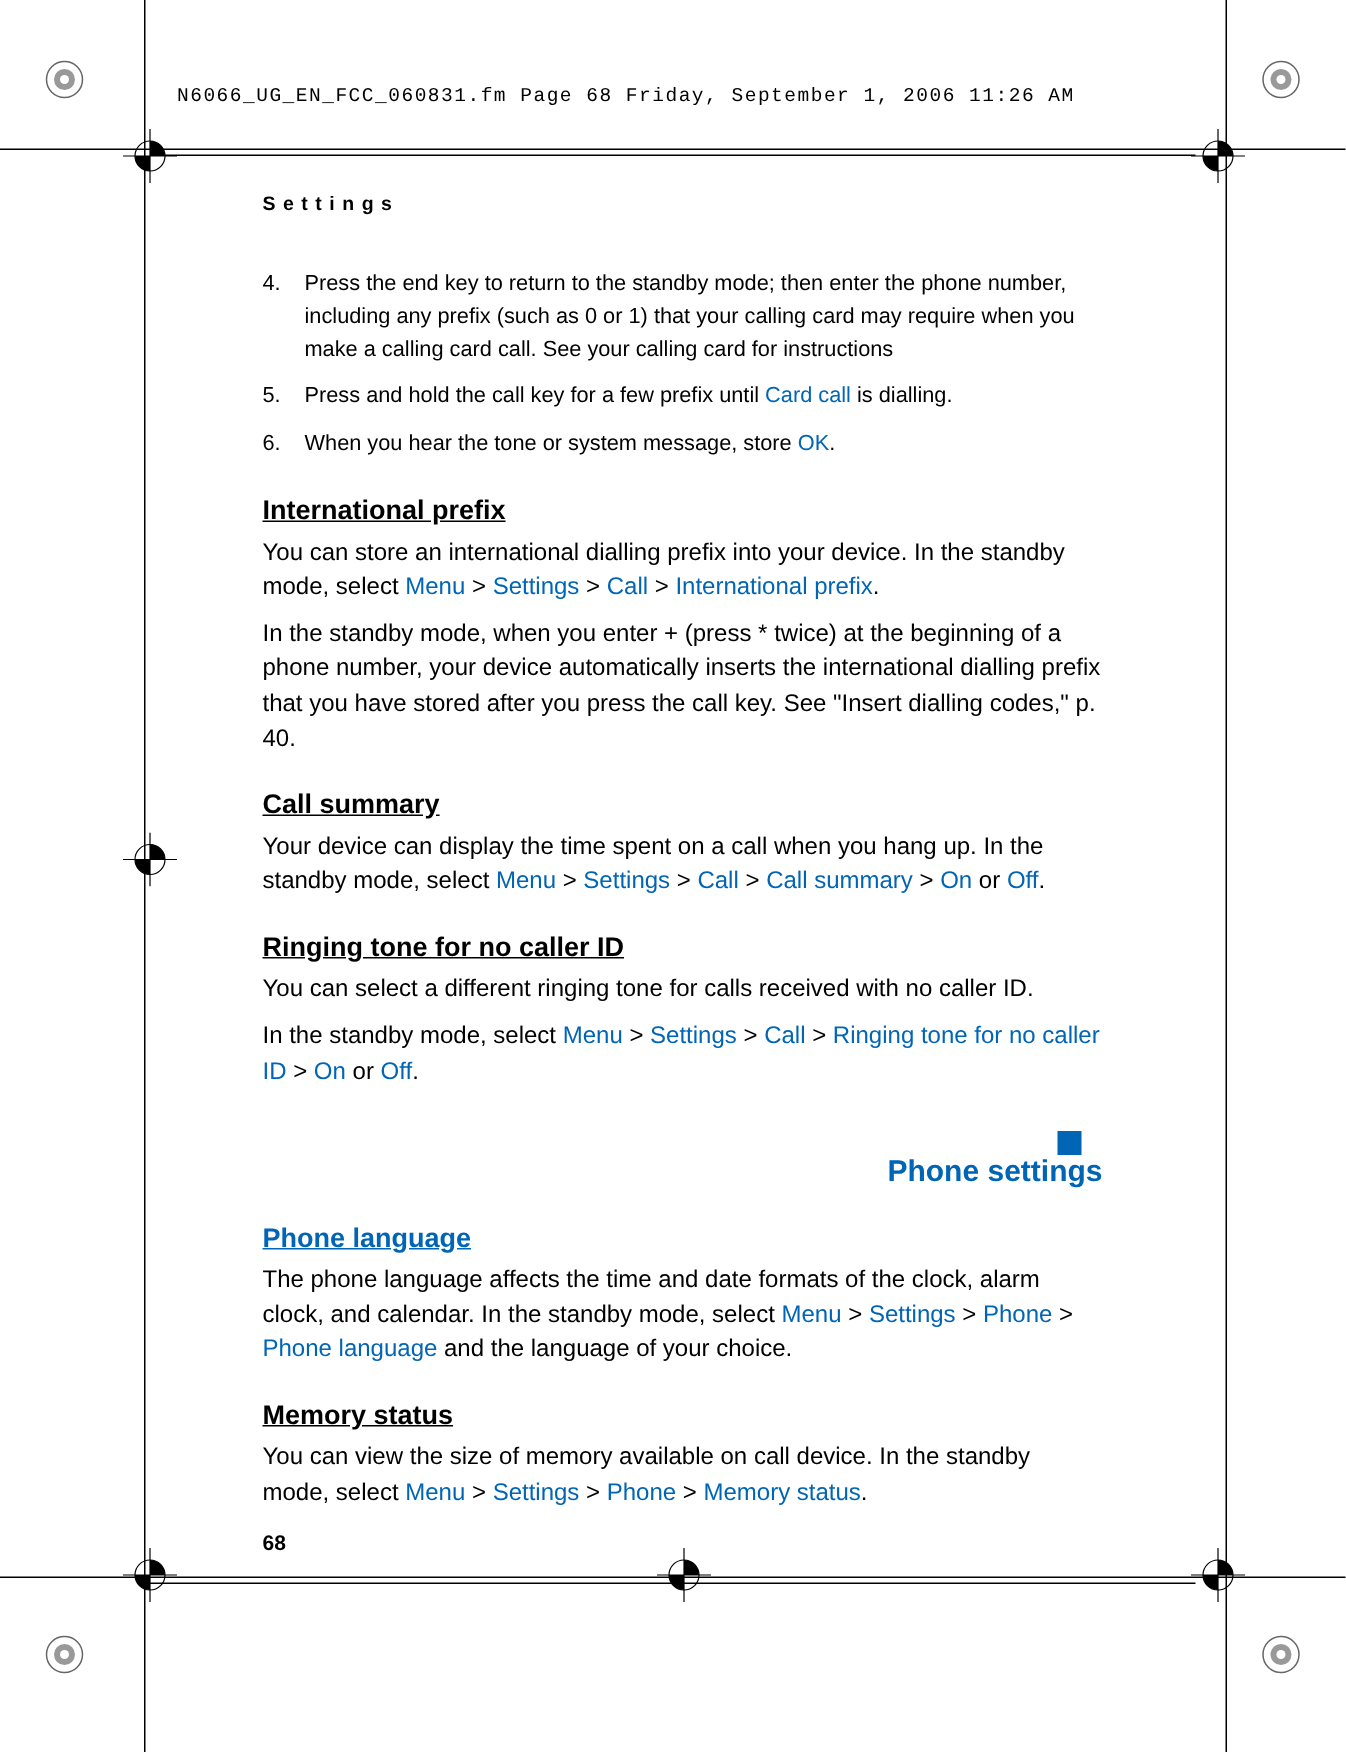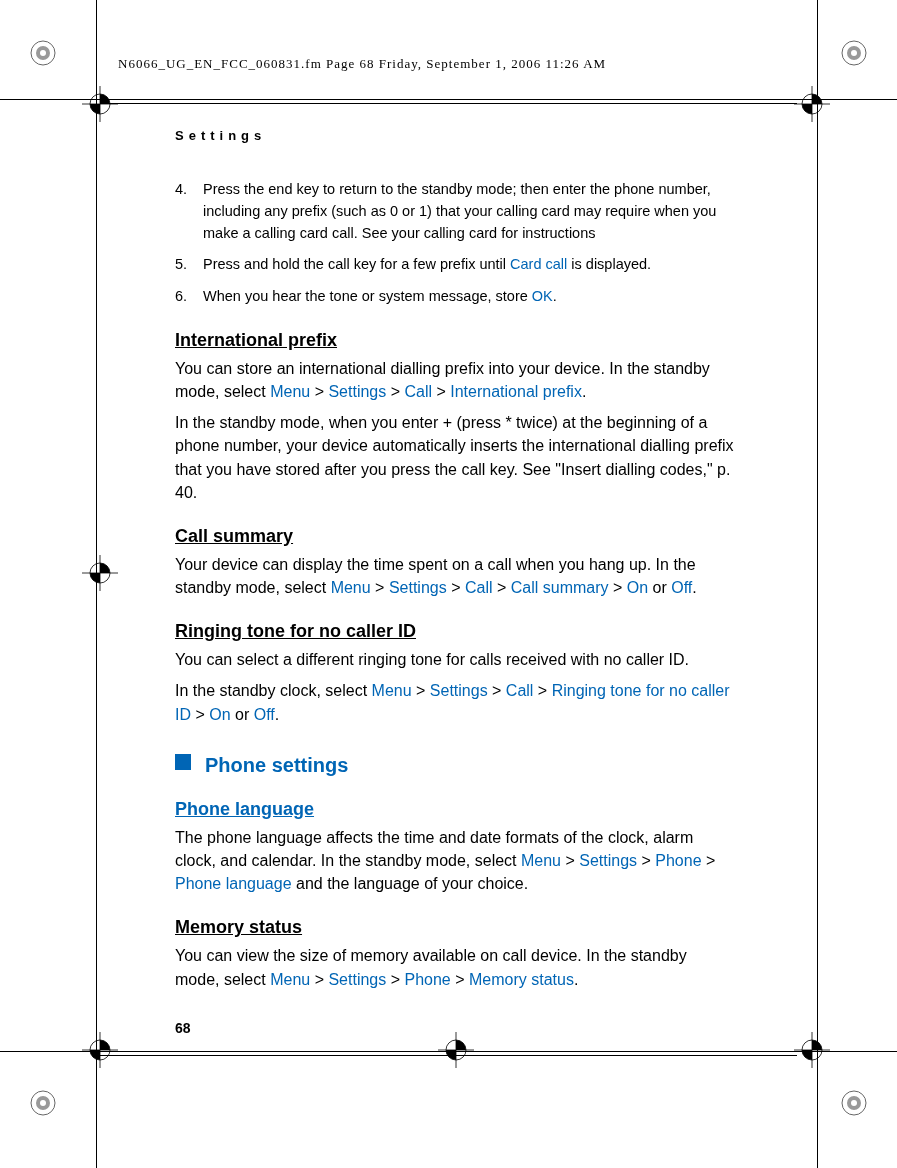--- a/index.html
+++ b/index.html
@@ -36,21 +36,21 @@
     .cross-tl { top: 86px; left: 82px; }
     .cross-tr { top: 86px; right: 67px; }
     .cross-bl { bottom: 100px; left: 82px; }
     .cross-br { bottom: 100px; right: 67px; }
     .cross-mid-left { top: 555px; left: 82px; }
     .cross-bottom-center { bottom: 100px; left: 438px; }
     .page-header {
       position: absolute;
       top: 56px;
       left: 118px;
-      font-family: Liberation Serif, serif;
+      font-family: Liberation Mono, monospace;
       font-size: 13px;
       letter-spacing: 1px;
     }
     .hr-top {
       position: absolute;
       top: 99px;
       left: 0;
       width: 897px;
       height: 1px;
       background: #000;
@@ -142,23 +142,24 @@
     .para {
       font-size: 16px;
       line-height: 1.45;
       margin-bottom: 8px;
     }
     .accent {
       color: #0065b5;
     }
     .section-title {
       display: flex;
-      align-items: flex-start;
+      align-items: flex-end;
       margin-top: 28px;
       margin-bottom: 4px;
+      flex-direction: column;
     }
     .section-square {
       width: 16px;
       height: 16px;
       background: #0065b5;
       margin-right: 14px;
     }
     .section-title-text {
       font-size: 20px;
       font-weight: bold;
@@ -271,38 +272,38 @@
 <div class="content">
   <div class="section-label">Settings</div>
 
   <ol class="step-list">
     <li class="step-item">
       <span class="step-num">4.</span>
       <span class="step-text"><span>Press the end key to return to the standby mode; then enter the phone number, including any prefix (such as 0 or 1) that your calling card may require when you make a calling card call. See your calling card for instructions</span><span class="accent"></span><span></span></span>
     </li>
     <li class="step-item">
       <span class="step-num">5.</span>
-      <span class="step-text"><span>Press and hold the call key for a few prefix until </span><span class="accent">Card call</span><span> is displayed.</span></span>
+      <span class="step-text"><span>Press and hold the call key for a few prefix until </span><span class="accent">Card call</span><span> is dialling.</span></span>
     </li>
     <li class="step-item">
       <span class="step-num">6.</span>
       <span class="step-text"><span>When you hear the tone or system message, store </span><span class="accent">OK</span><span>.</span></span>
     </li>
   </ol>
 
   <h3 class="subsection">International prefix</h3>
   <p class="para"><span>You can store an international dialling prefix into your device. In the standby mode, select </span><span class="accent">Menu</span><span> &gt; </span><span class="accent">Settings</span><span> &gt; </span><span class="accent">Call</span><span> &gt; </span><span class="accent">International prefix</span><span>.</span></p>
   <p class="para">In the standby mode, when you enter + (press * twice) at the beginning of a phone number, your device automatically inserts the international dialling prefix that you have stored after you press the call key. See "Insert dialling codes," p. 40.</p>
 
   <h3 class="subsection">Call summary</h3>
   <p class="para"><span>Your device can display the time spent on a call when you hang up. In the standby mode, select </span><span class="accent">Menu</span><span> &gt; </span><span class="accent">Settings</span><span> &gt; </span><span class="accent">Call</span><span> &gt; </span><span class="accent">Call summary</span><span> &gt; </span><span class="accent">On</span><span> or </span><span class="accent">Off</span><span>.</span></p>
 
   <h3 class="subsection">Ringing tone for no caller ID</h3>
   <p class="para">You can select a different ringing tone for calls received with no caller ID.</p>
-  <p class="para"><span>In the standby clock, select </span><span class="accent">Menu</span><span> &gt; </span><span class="accent">Settings</span><span> &gt; </span><span class="accent">Call</span><span> &gt; </span><span class="accent">Ringing tone for no caller ID</span><span> &gt; </span><span class="accent">On</span><span> or </span><span class="accent">Off</span><span>.</span></p>
+  <p class="para"><span>In the standby mode, select </span><span class="accent">Menu</span><span> &gt; </span><span class="accent">Settings</span><span> &gt; </span><span class="accent">Call</span><span> &gt; </span><span class="accent">Ringing tone for no caller ID</span><span> &gt; </span><span class="accent">On</span><span> or </span><span class="accent">Off</span><span>.</span></p>
 
   <div class="section-title">
     <span class="section-square"></span>
     <span class="section-title-text">Phone settings</span>
   </div>
 
   <h3 class="subsection-accent">Phone language</h3>
   <p class="para"><span>The phone language affects the time and date formats of the clock, alarm clock, and calendar. In the standby mode, select </span><span class="accent">Menu</span><span> &gt; </span><span class="accent">Settings</span><span> &gt; </span><span class="accent">Phone</span><span> &gt; </span><span class="accent">Phone language</span><span> and the language of your choice.</span></p>
 
   <h3 class="subsection">Memory status</h3>

